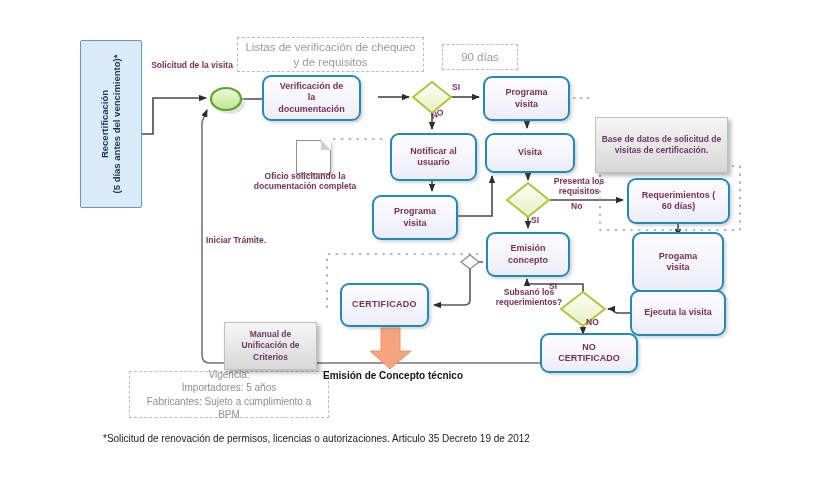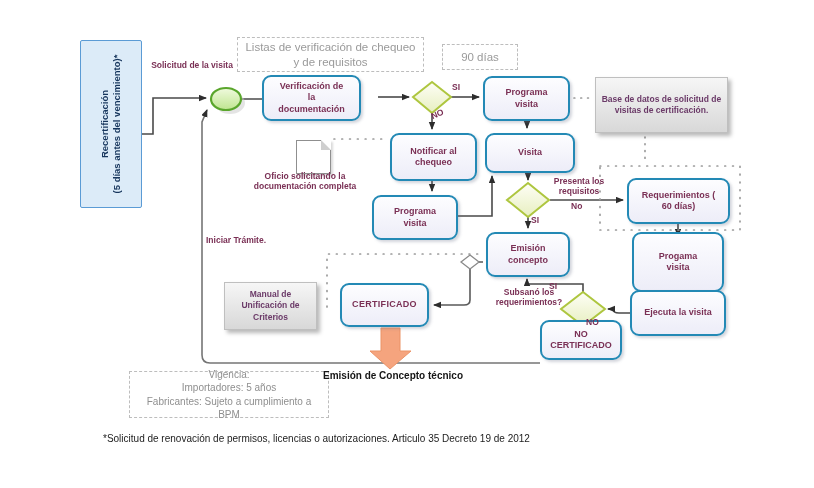--- a/index.html
+++ b/index.html
@@ -14,21 +14,21 @@
         padding:2px 12px;box-shadow:2px 2px 3px rgba(110,115,140,.30);}
   .lbl{position:absolute;z-index:3;color:#7a3055;font-weight:bold;font-size:8.5px;
        line-height:1.2;text-align:center;}
   .dbox{position:absolute;z-index:2;box-sizing:border-box;border:1.6px dashed #bdbdbd;
         background:#fff;color:#9a9a9a;display:flex;align-items:center;justify-content:center;
         text-align:center;font-size:11.5px;line-height:1.25;padding:2px 6px;}
   .gbox{position:absolute;z-index:2;box-sizing:border-box;
         background:linear-gradient(180deg,#f6f6f6 0%,#d8d8d8 100%);
         border:1px solid #bfbfbf;box-shadow:3px 3px 4px rgba(0,0,0,.28);
         display:flex;align-items:center;justify-content:center;text-align:center;
-        color:#6b3a68;font-weight:bold;font-size:8.5px;line-height:1.3;padding:2px 5px;}
+        color:#6b3a68;font-weight:bold;font-size:8.5px;line-height:1.3;padding:2px 5px;margin-top:40px;}
   .recert{position:absolute;left:80px;top:40px;width:60px;height:166px;z-index:2;
         background:#dcebf8;border:1.6px solid #5b9bd5;border-radius:2px;}
   .recert .rot{position:absolute;left:50%;top:50%;width:160px;
         transform:translate(-50%,-50%) rotate(-90deg);
         text-align:center;color:#17365d;font-weight:bold;font-size:9.5px;line-height:1.3;}
   .vig{flex-direction:column;font-size:10px;color:#8f8f8f;line-height:1.35;}
   .doc{position:absolute;left:296px;top:140px;width:33px;height:32px;z-index:2;
         background:#fff;border:1.2px solid #8f8f8f;box-shadow:2px 2px 2px rgba(0,0,0,.15);}
   .doc::before{content:"";position:absolute;top:-1px;right:-1px;width:0;height:0;
         border-style:solid;border-width:0 10px 10px 0;
@@ -108,29 +108,29 @@
   </div>
 
   <div class="gbox" style="left:595px;top:77px;width:133px;height:56px">Base de datos de solicitud de visitas de certificación.</div>
   <div class="gbox" style="left:224px;top:282px;width:93px;height:48px">Manual de Unificación de Criterios</div>
 
   <div class="doc"></div>
   <div class="lbl" style="left:251px;top:171px;width:108px">Oficio solicitando la documentación completa</div>
 
   <div class="node" style="left:262px;top:75px;width:99px;height:46px">Verificación de la documentación</div>
   <div class="node" style="left:483px;top:76px;width:87px;height:45px">Programa visita</div>
-  <div class="node" style="left:390px;top:133px;width:87px;height:48px">Notificar al chequeo</div>
+  <div class="node" style="left:390px;top:133px;width:87px;height:48px">Notificar al usuario</div>
   <div class="node" style="left:372px;top:195px;width:86px;height:45px">Programa visita</div>
   <div class="node" style="left:485px;top:133px;width:90px;height:40px">Visita</div>
   <div class="node" style="left:627px;top:178px;width:103px;height:46px">Requerimientos ( 60 días)</div>
   <div class="node" style="left:632px;top:232px;width:92px;height:60px">Progama visita</div>
   <div class="node" style="left:486px;top:232px;width:84px;height:45px">Emisión concepto</div>
   <div class="node" style="left:630px;top:290px;width:96px;height:46px">Ejecuta la visita</div>
   <div class="node" style="left:340px;top:283px;width:89px;height:44px;letter-spacing:.3px">CERTIFICADO</div>
-  <div class="node" style="left:540px;top:320px;width:82px;height:40px;padding:2px 20px">NO CERTIFICADO</div>
+  <div class="node" style="left:540px;top:333px;width:98px;height:40px;padding:2px 20px">NO CERTIFICADO</div>
 
   <div class="lbl" style="left:148px;top:60px;width:88px">Solicitud de la visita</div>
   <div class="lbl" style="left:452px;top:82px">SI</div>
   <div class="lbl" style="left:431px;top:109px;transform:rotate(-24deg)">NO</div>
   <div class="lbl" style="left:543px;top:176px;width:72px">Presenta los requisitos</div>
   <div class="lbl" style="left:571px;top:201px">No</div>
   <div class="lbl" style="left:531px;top:215px">SI</div>
   <div class="lbl" style="left:490px;top:287px;width:78px">Subsanó los requerimientos?</div>
   <div class="lbl" style="left:549px;top:281px">SI</div>
   <div class="lbl" style="left:586px;top:317px">NO</div>

